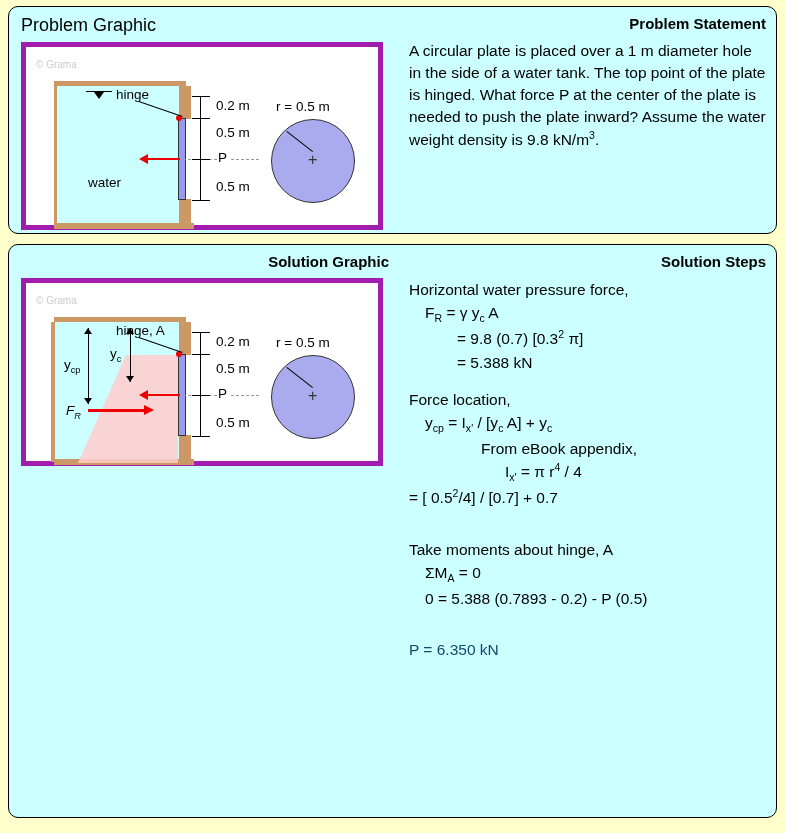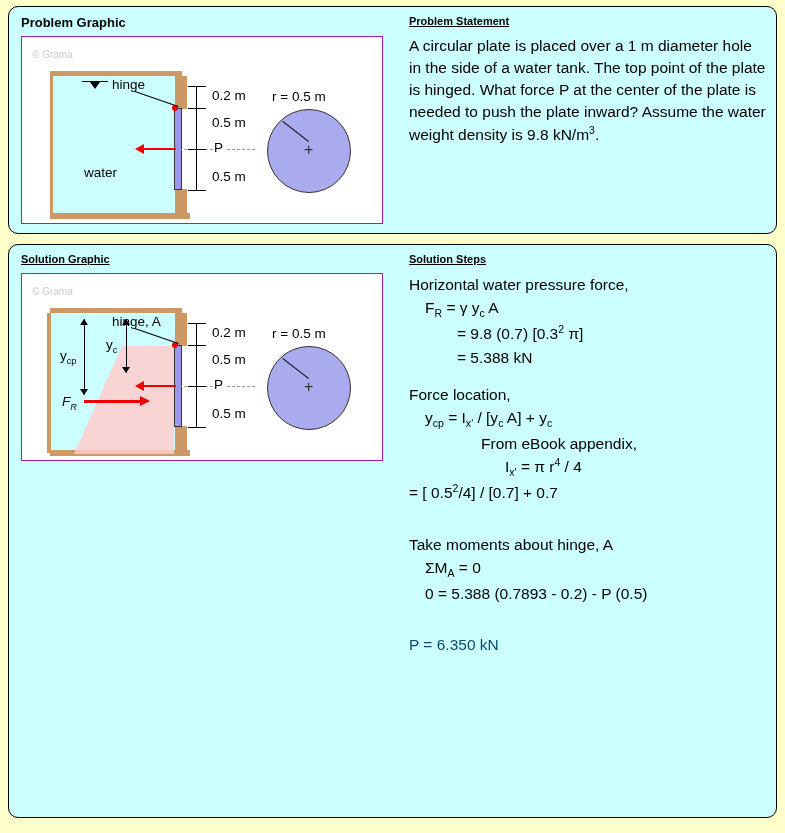--- a/index.html
+++ b/index.html
@@ -43,41 +43,41 @@
     width: 390px;
     box-sizing: border-box;
     padding: 8px 10px 8px 12px;
   }
   .col-right {
     flex: 1;
     box-sizing: border-box;
     padding: 8px 10px 8px 10px;
   }
   .hdr {
-    font-weight: bold;
-    font-size: 13px;
+    font-weight: normal;
+    font-size: 18px;
     margin: 0 0 6px 0;
   }
   .hdr-u {
     font-weight: bold;
-    font-size: 11px;
-    text-decoration: underline;
+    font-size: 15px;
     margin: 0 0 8px 0;
+    text-align: right;
   }
   .statement {
     font-size: 15.5px;
     line-height: 1.42;
   }
   sup { font-size: 0.68em; vertical-align: super; }
   sub { font-size: 0.68em; vertical-align: sub; }
 
   
   .gbox {
     background: #ffffff;
-    border: 1px solid #a21caf;
+    border: 5px solid #a21caf;
     position: relative;
     box-sizing: border-box;
     padding-left: 28px;
   }
   .gbox1 { width: 362px; height: 188px; }
   .gbox2 { width: 362px; height: 188px; }
 
   .watermark {
     position: absolute;
     font-size: 10px;

